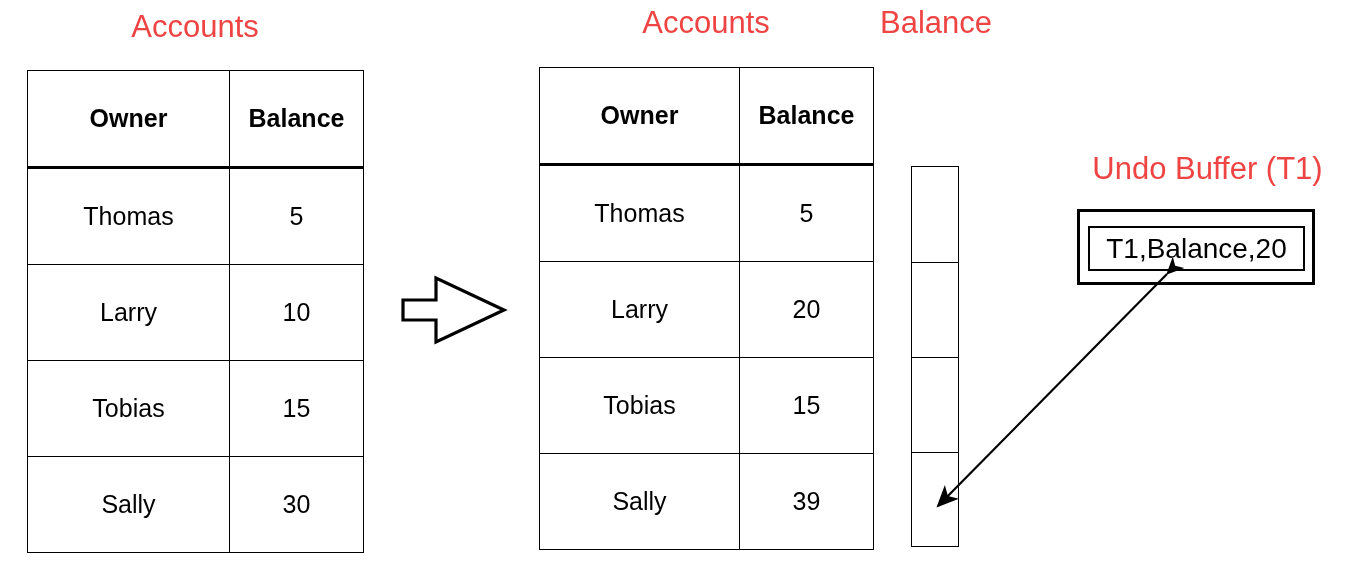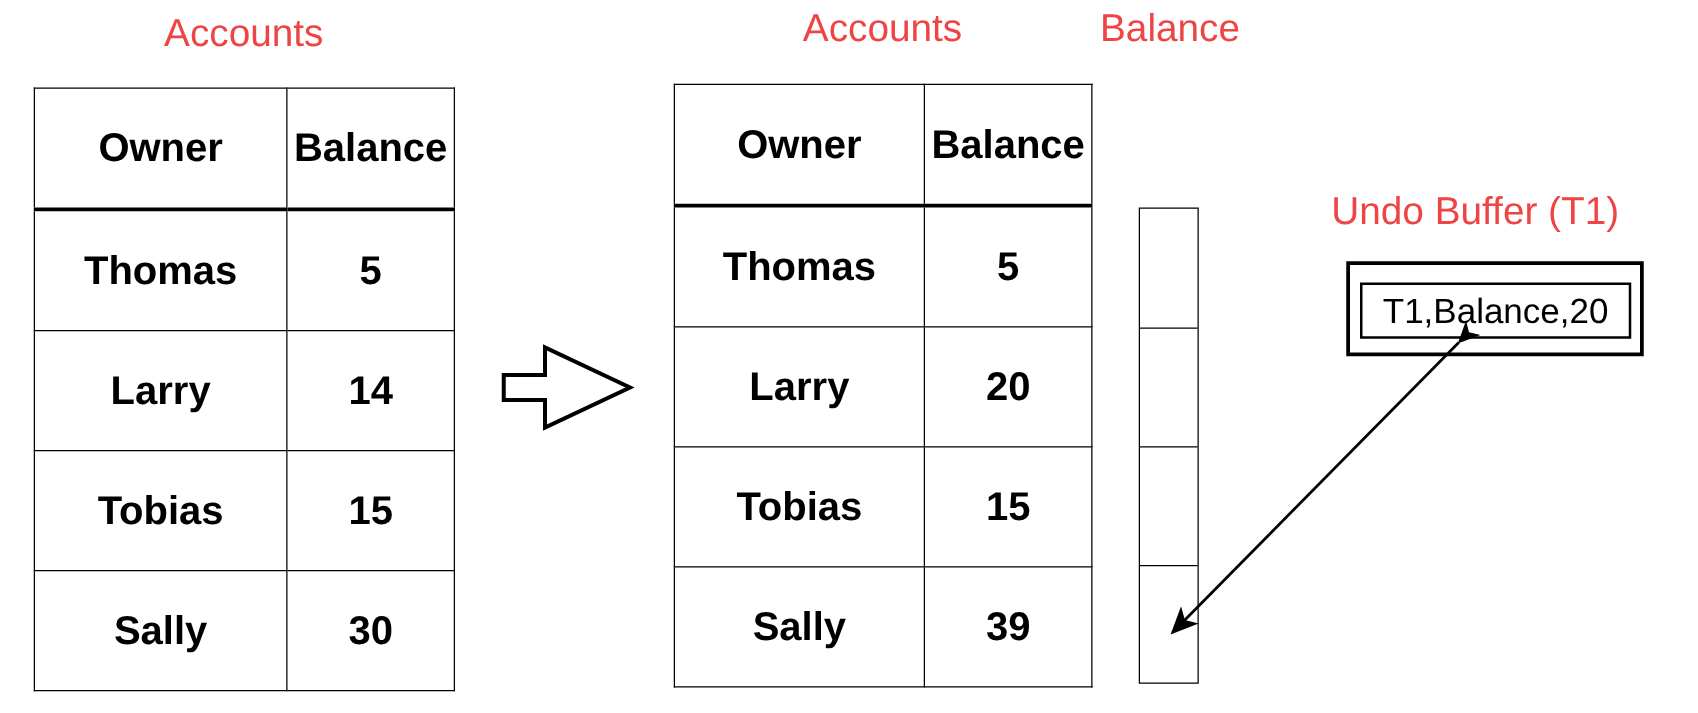--- a/index.html
+++ b/index.html
@@ -26,47 +26,47 @@
     font-size: 31px;
     line-height: 34px;
     font-weight: 400;
     color: #ef4444;
     white-space: nowrap;
     text-align: center;
   }
   #title-accounts-left  { left: 27px;  top: 10px;  width: 336px; }
   #title-accounts-right { left: 539px; top: 6px;   width: 334px; }
   #title-versions       { left: 832px; top: 6px;   width: 208px; }
-  #title-undo-buffer    { left: 1065px; top: 152px; width: 285px; text-align: left; }
+  #title-undo-buffer    { left: 1065px; top: 152px; width: 285px; text-align: center; }
 
   
   .acct-table {
     position: absolute;
     border-collapse: collapse;
     table-layout: fixed;
     background: #ffffff;
   }
   .acct-table td {
     border: 1.6px solid #000000;
     text-align: center;
     vertical-align: middle;
-    font-size: 32px;
+    font-size: 25px;
     color: #000000;
     padding: 0;
   }
   .acct-table .col-owner   { width: 202px; }
   .acct-table .col-balance { width: 134px; }
   .acct-table tr.hdr td {
     font-weight: bold;
     height: 95px;
     border-bottom-width: 3px;
   }
   .acct-table tr.body-row td {
     height: 95px;
-    font-weight: bold;
+    font-weight: normal;
   }
   .acct-table td.emphasis { font-weight: bold; }
 
   #table-left  { left: 27px;  top: 70px; }
   #table-right { left: 539px; top: 67px; }
   #table-right .col-owner   { width: 200px; }
   #table-right .col-balance { width: 134px; }
 
   
   #versions-column {
@@ -161,21 +161,21 @@
       <tr class="hdr">
         <td>Owner</td>
         <td>Balance</td>
       </tr>
       <tr class="body-row">
         <td>Thomas</td>
         <td>5</td>
       </tr>
       <tr class="body-row">
         <td>Larry</td>
-        <td>14</td>
+        <td>10</td>
       </tr>
       <tr class="body-row">
         <td>Tobias</td>
         <td>15</td>
       </tr>
       <tr class="body-row">
         <td>Sally</td>
         <td>30</td>
       </tr>
     </tbody>

